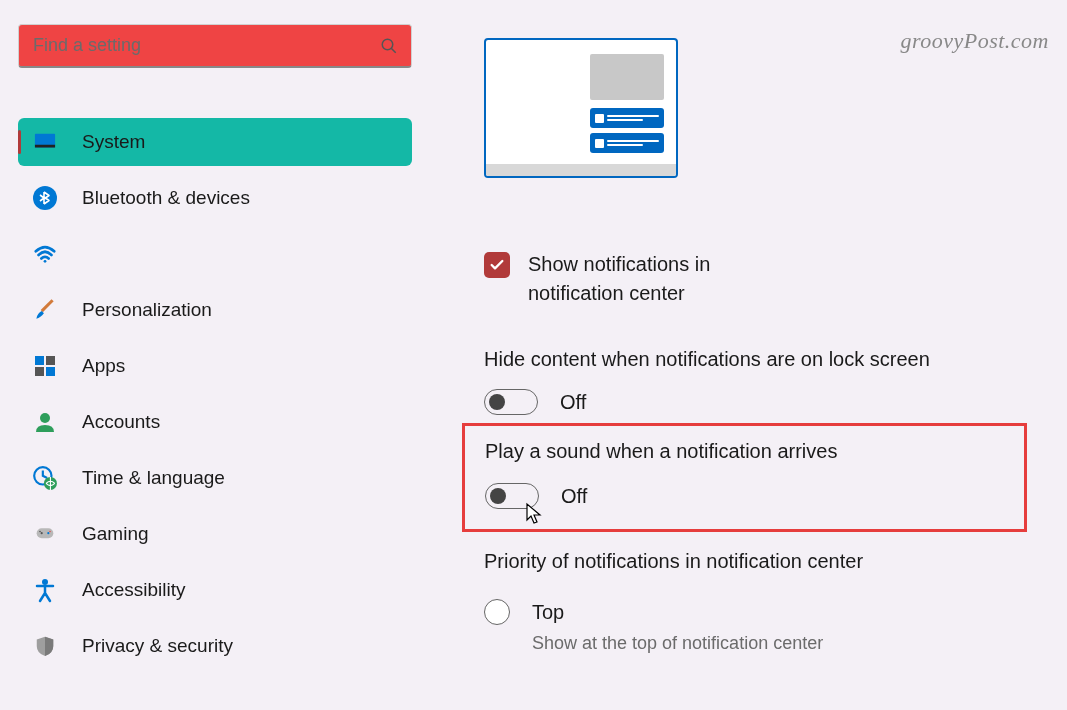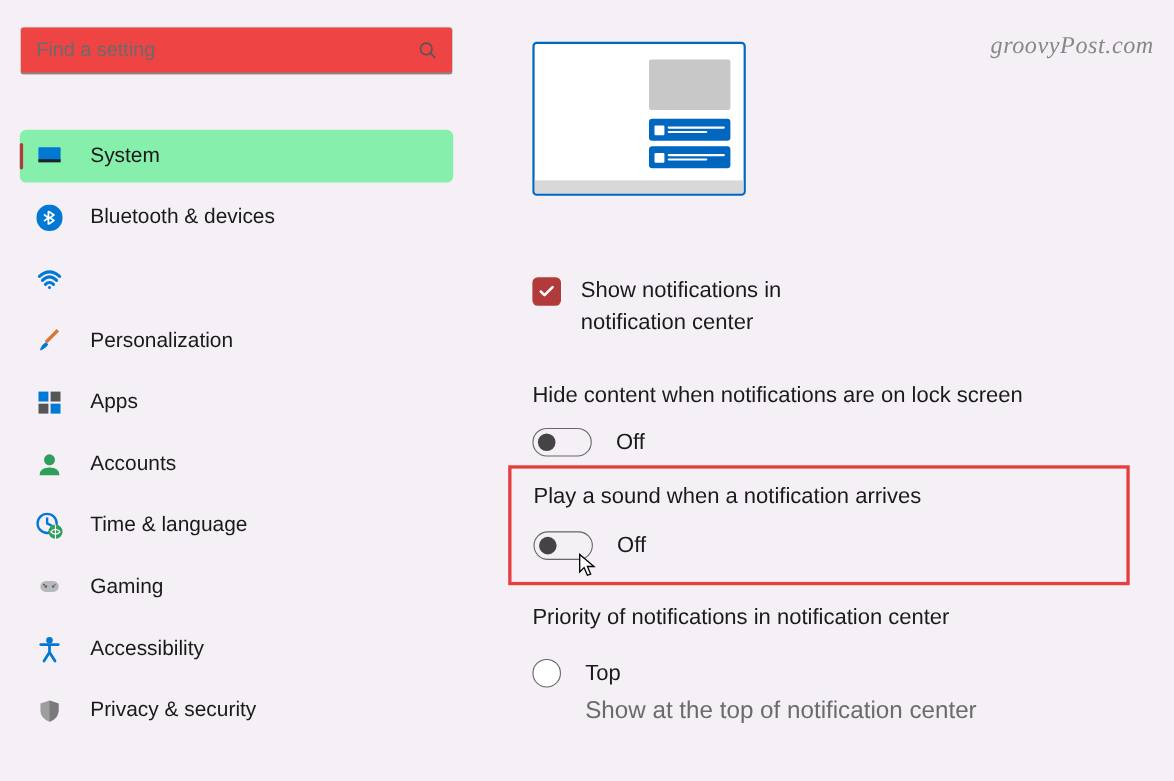--- a/index.html
+++ b/index.html
@@ -64,21 +64,21 @@
       height: 48px;
       padding: 0 0 0 14px;
       margin: 8px 30px 8px 0;
       border-radius: 6px;
       cursor: pointer;
       font-size: 19px;
       color: #1a1a1a;
       position: relative;
     }
     .nav-item.active {
-      background: #86efac;
+      background: #14b8a6;
     }
     .nav-item.active::before {
       content: "";
       position: absolute;
       left: 0;
       top: 12px;
       bottom: 12px;
       width: 3px;
       border-radius: 2px;
       background: #b13a3a;
@@ -201,21 +201,21 @@
 
     .radio-block { margin-top: 18px; }
     .radio-row { display: flex; align-items: center; gap: 22px; margin-top: 26px;}
     .radio {
       width: 26px; height: 26px;
       border-radius: 50%;
       border: 1.5px solid #666;
       background: #fff;
     }
     .radio-label { font-size: 20px; color: #1a1a1a; }
-    .radio-sub { font-size: 22px; color: #6b6b6b; margin-left: 48px; margin-top: 8px;}
+    .radio-sub { font-size: 18px; color: #6b6b6b; margin-left: 48px; margin-top: 8px;}
   </style>
 </head>
 <body>
 
 <div class="watermark">groovyPost.com</div>
 
 <div class="container">
   <aside class="sidebar">
     <div class="search-wrap">
       <input class="search-input" placeholder="Find a setting" style="">

